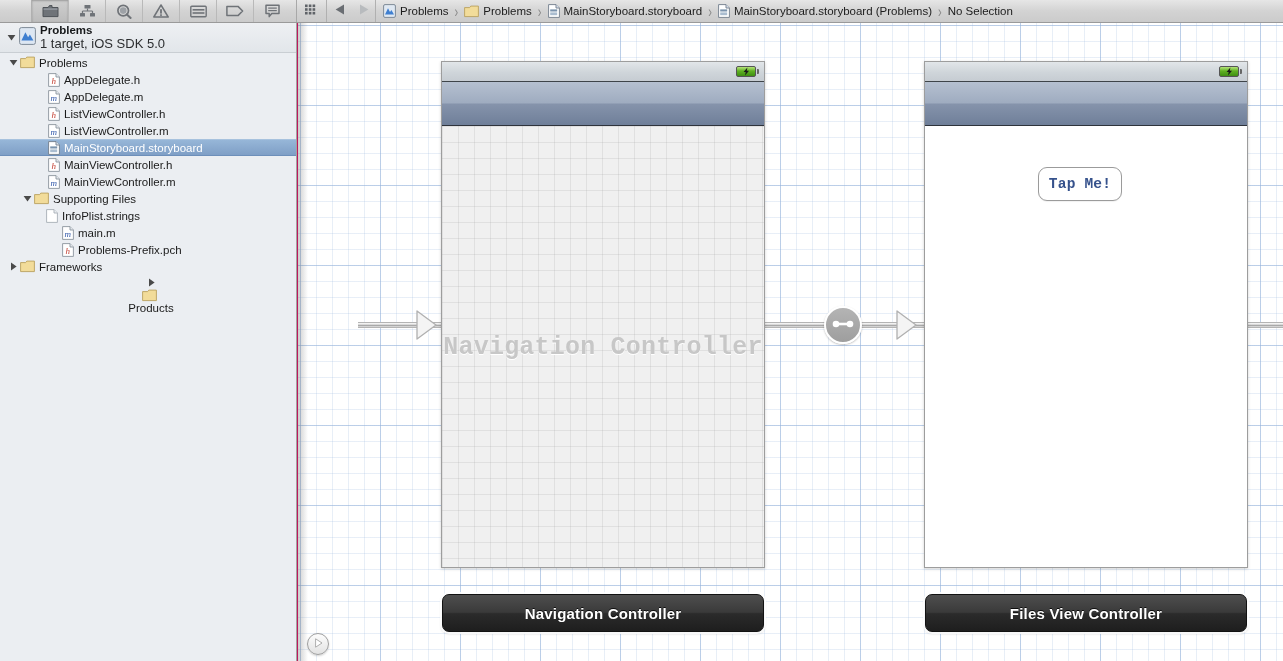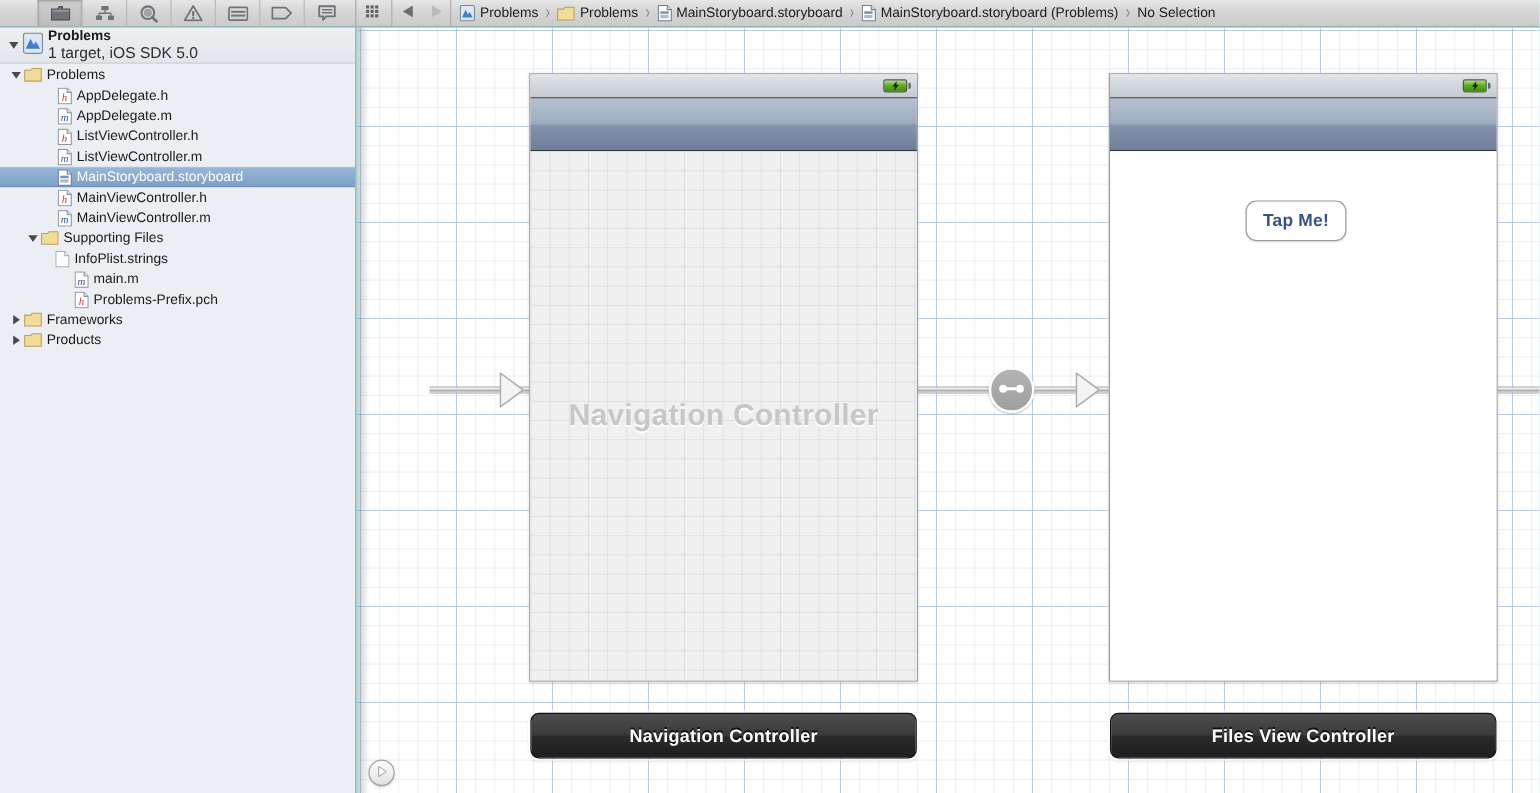--- a/index.html
+++ b/index.html
@@ -8,21 +8,21 @@
     margin: 0; padding: 0;
     width: 1283px; height: 661px;
     overflow: hidden;
     font-family: "Liberation Sans", sans-serif;
     font-size: 12px;
     -webkit-font-smoothing: antialiased;
   }
   #app {
     position: relative;
     width: 1283px; height: 661px;
-    background: #5eead4;
+    background: #be185d;
   }
 
   
   .toolbar {
     position: absolute; top: 0; left: 0;
     width: 1283px; height: 23px;
     background: linear-gradient(to bottom, #e6e6e6 0%, #d3d3d3 50%, #cbcbcb 100%);
     border-bottom: 1px solid #9a9a9a;
     display: flex; align-items: stretch;
   }
@@ -157,20 +157,21 @@
 
   
   .scene {
     position: absolute;
   }
   .device {
     position: absolute;
     background: #fff;
     border: 1px solid #9d9d9d;
     box-shadow: 0 1px 3px rgba(0,0,0,0.18);
+    font-family: Liberation Mono, monospace;
   }
   .statusbar {
     height: 20px;
     background: linear-gradient(to bottom, #e2e6e9 0%, #cfd5da 55%, #c6ccd2 100%);
     border-bottom: 1px solid #3e4449;
     position: relative;
   }
   .battery {
     position: absolute; right: 5px; top: 4px;
     width: 23px; height: 11px;
@@ -602,21 +603,21 @@
               <path d="M2 0.6 L7.6 4.5 L2 8.4 Z" fill="#4a4a4a"></path>
             </svg>
           </span>
           <span class="r-icon">
             <svg width="15" height="13" viewBox="0 0 15 13">
               <path d="M0.6 2.6 L5.6 2.6 L6.8 1.1 L14.4 1.1 L14.4 11.6 L0.6 11.6 Z" fill="#f2dc9a" stroke="#b9a05e" stroke-width="0.9"></path>
             </svg>
           </span>
           <span class="r-label">Frameworks</span>
         </div>
-        <div class="row" style="padding-left: 6px;">
+        <div class="row" style="padding-left: 6px; flex-direction: column;">
           <span class="twisty">
             <svg width="9" height="9" viewBox="0 0 9 9">
               <path d="M2 0.6 L7.6 4.5 L2 8.4 Z" fill="#4a4a4a"></path>
             </svg>
           </span>
           <span class="r-icon">
             <svg width="15" height="13" viewBox="0 0 15 13">
               <path d="M0.6 2.6 L5.6 2.6 L6.8 1.1 L14.4 1.1 L14.4 11.6 L0.6 11.6 Z" fill="#f2dc9a" stroke="#b9a05e" stroke-width="0.9"></path>
             </svg>
           </span>

